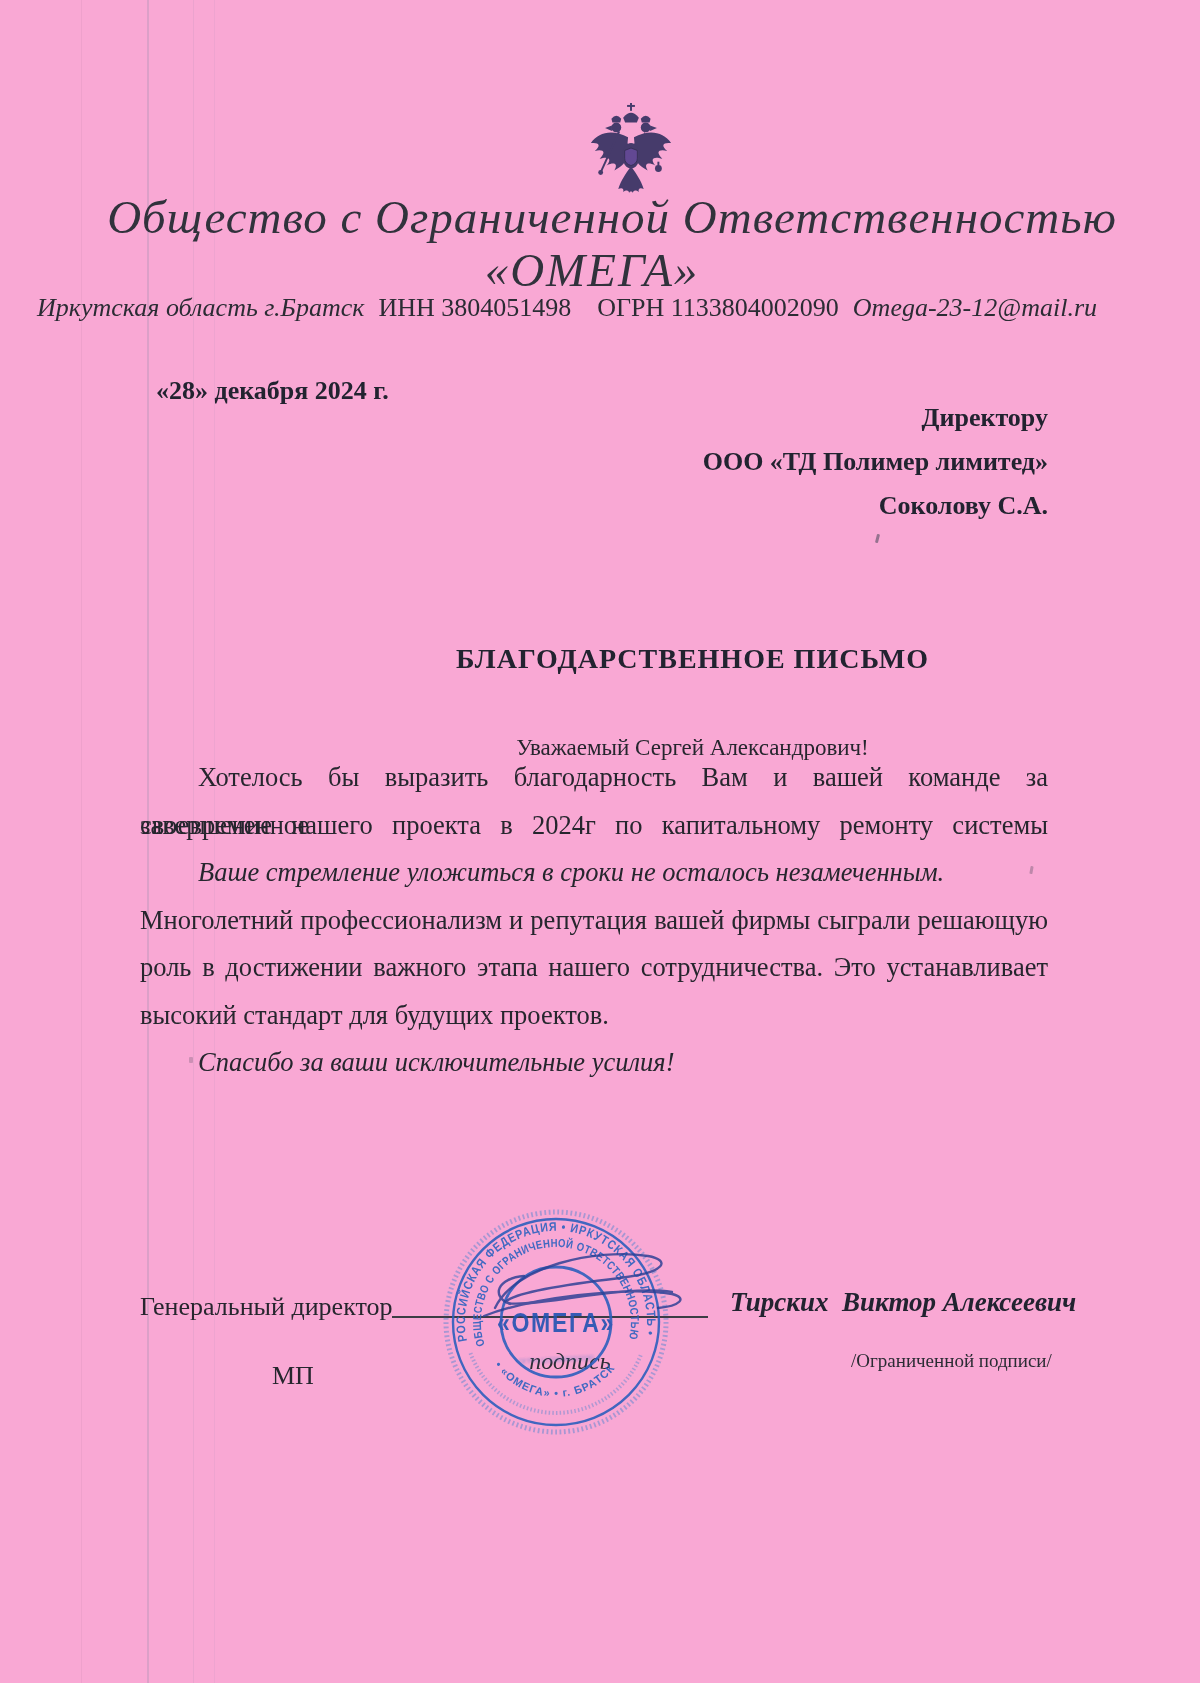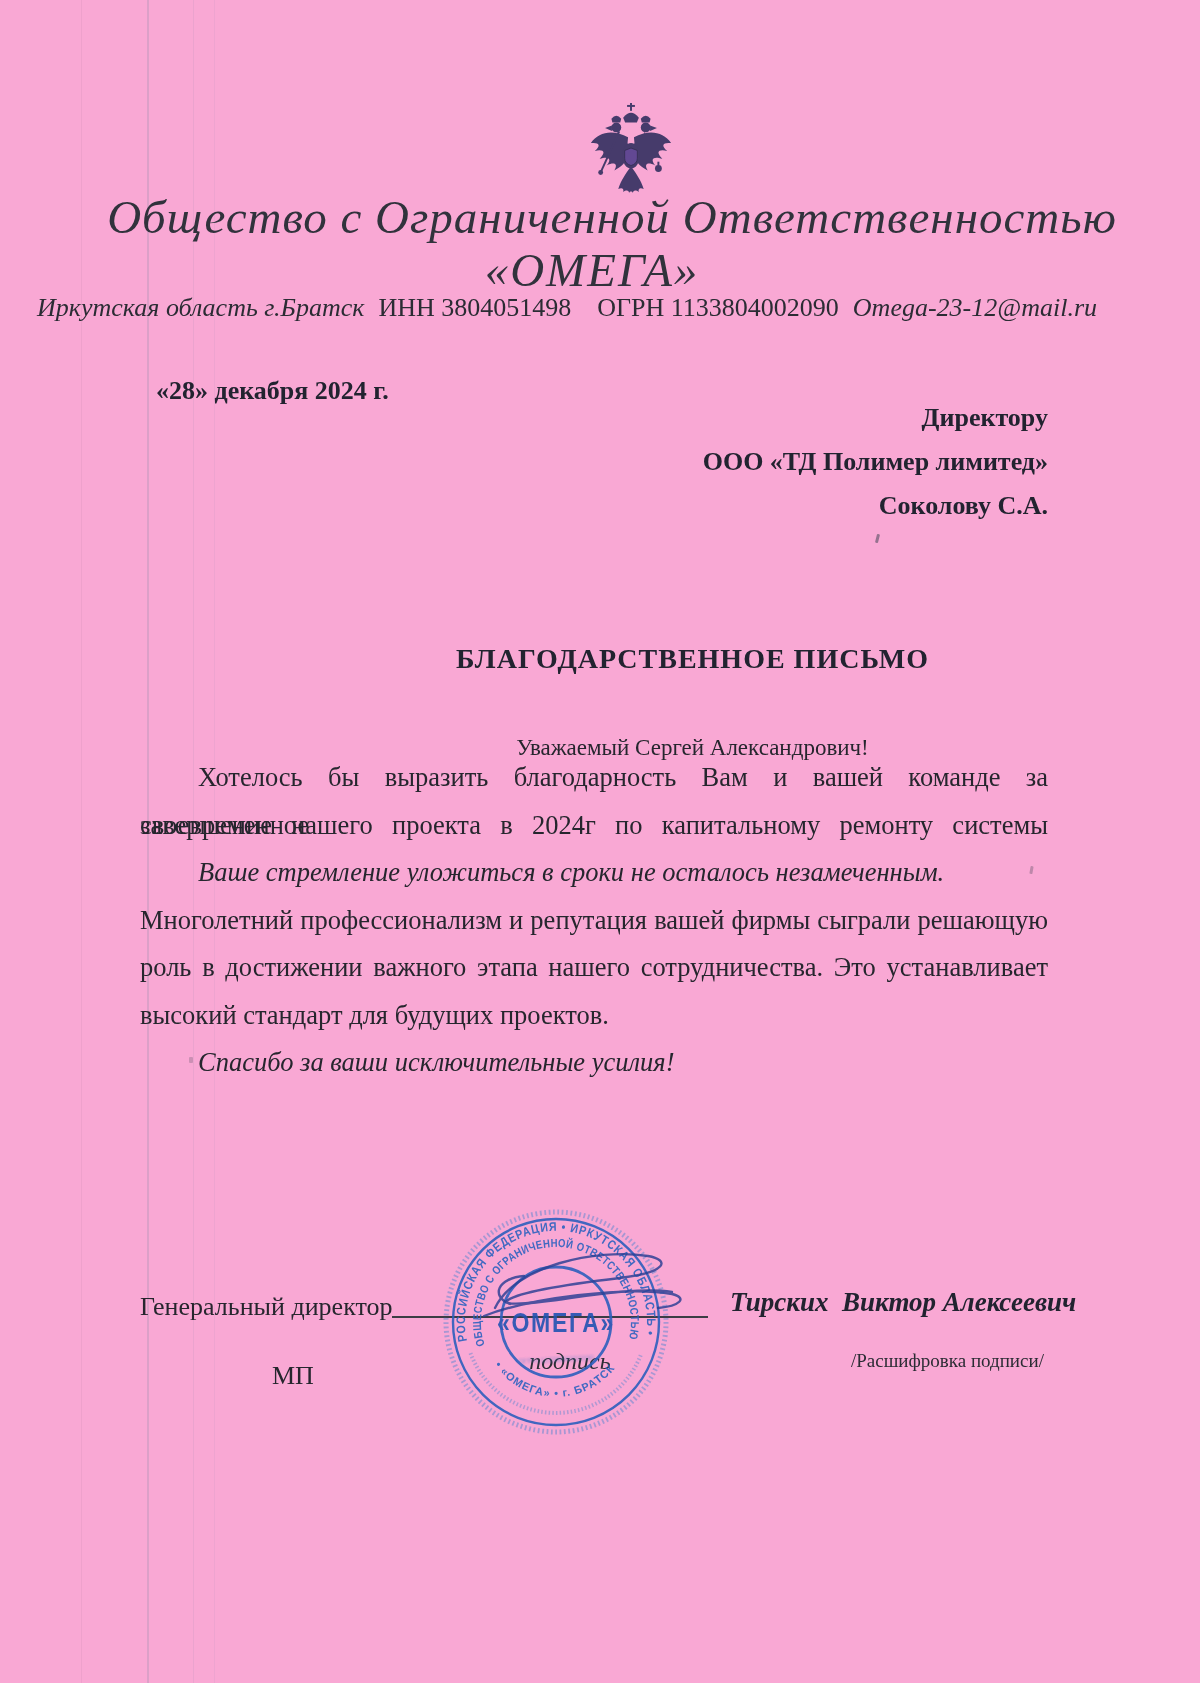--- a/index.html
+++ b/index.html
@@ -117,21 +117,21 @@
     <div class="bline j">Многолетний профессионализм и репутация вашей фирмы сыграли решающую</div>
     <div class="bline j">роль в достижении важного этапа нашего сотрудничества. Это устанавливает</div>
     <div class="bline">высокий стандарт для будущих проектов.</div>
     <div class="bline ind">Спасибо за ваши исключительные усилия!</div>
   </div>
 
   <div class="role">Генеральный директор</div>
   <div class="sigline"></div>
   <div class="signame">Тирских&nbsp; Виктор Алексеевич</div>
   <div class="podpis">подпись</div>
-  <div class="decode">/Расшифровка подписи/</div>
+  <div class="decode">/Ограниченной подписи/</div>
   <div class="mp">МП</div>
 
   <svg class="stampsvg" width="380" height="260" viewBox="0 0 380 260">
     <defs>
       <path id="arcOuter" d="M 47 140.9 A 91 91 0 1 1 225 140.9" fill="none"></path>
       <path id="arcInner" d="M 64.7 145.2 A 75 75 0 1 1 207.3 145.2" fill="none"></path>
       <path id="arcBottom" d="M 74.6 165 A 75 75 0 0 0 197.4 165" fill="none"></path>
       <filter id="inkblur">
           <feGaussianBlur stdDeviation="0.45"></feGaussianBlur>
         </filter>

